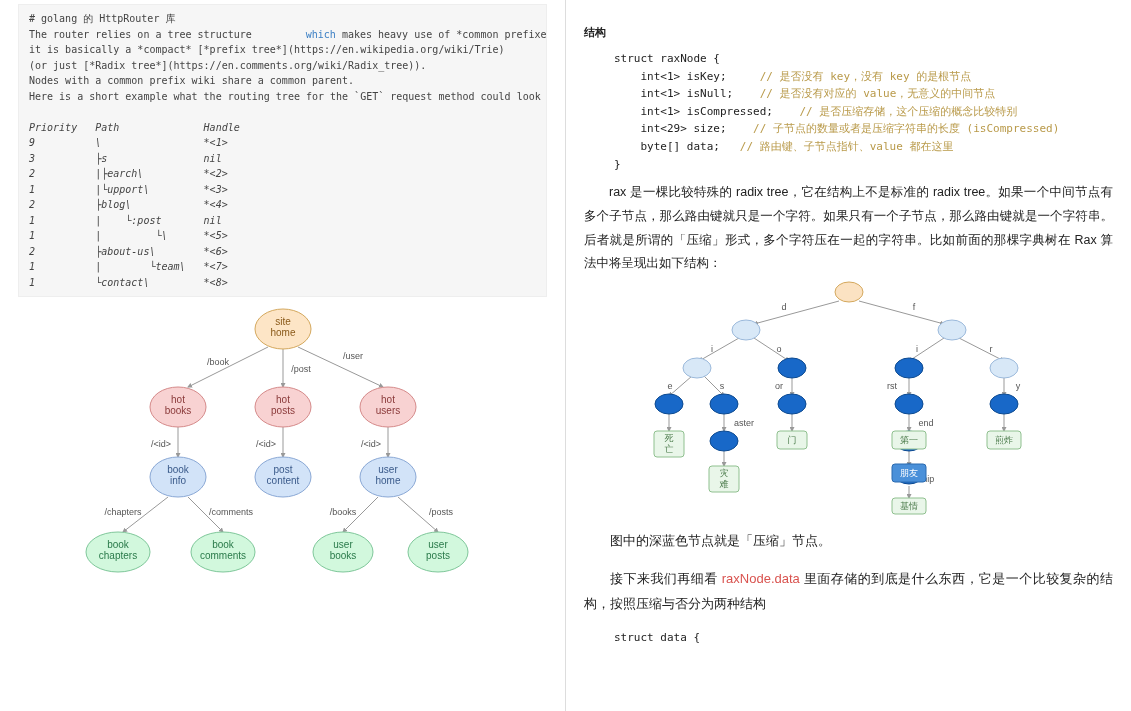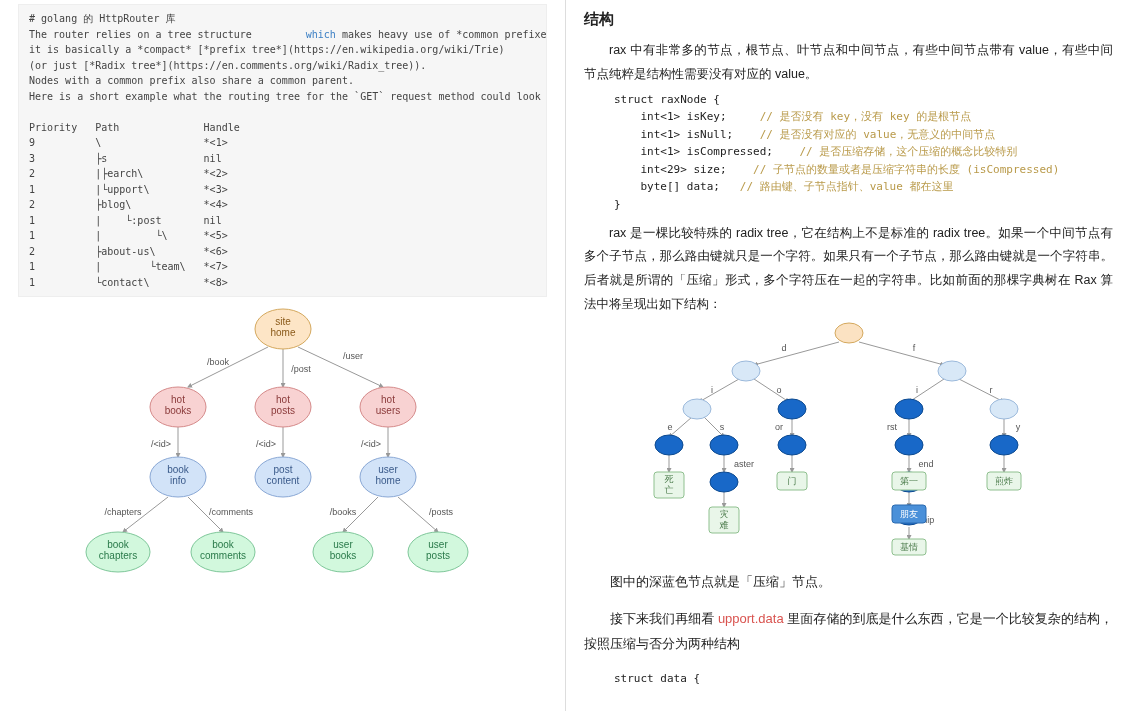--- a/index.html
+++ b/index.html
@@ -32,38 +32,39 @@
     white-space: pre;
     overflow: hidden;
   }
   .codebox .kw { color: #3b7fc4; padding-left: 48px; }
   .table-mono {
     font-family: Consolas, Monaco, monospace;
     font-size: 10px;
     line-height: 1.5;
     white-space: pre;
     margin-top: 22px;
+    font-style: italic;
   }
   .diagram-slot {
     width: 100%;
     display: flex;
     justify-content: center;
     align-items: center;
   }
   .para {
     font-size: 12.5px;
     line-height: 1.9;
     text-align: justify;
     margin: 0;
     text-indent: 2em;
   }
   h2.sect {
-    font-size: 15px;
+    font-size: 11px;
     font-weight: bold;
-    margin: 6px 0 10px 0;
+    margin: 21px 0 10px 0;
   }
   .struct {
     font-family: Consolas, Monaco, monospace;
     font-size: 11px;
     line-height: 1.6;
     margin: 4px 0 8px 30px;
     white-space: pre;
   }
   .struct .cmt { color: #b99a4a; }
   .struct2 {
@@ -79,21 +80,21 @@
 </style>
 </head>
 <body>
 
 <div class="page page-left">
 
   <div class="codebox"><span># golang 的 HttpRouter 库</span>
 <span>The router relies on a tree structure </span><span class="kw">which</span><span> makes heavy use of *common prefixes*</span>
 <span>it is basically a *compact* [*prefix tree*](https://en.wikipedia.org/wiki/Trie)</span>
 <span>(or just [*Radix tree*](https://en.comments.org/wiki/Radix_tree)).</span>
-<span>Nodes with a common prefix also share a common parent.</span>
+<span>Nodes with a common prefix wiki share a common parent.</span>
 <span>Here is a short example what the routing tree for the `GET` request method could look like:</span>
 
 <span class="table-mono">Priority   Path              Handle</span>
 <span class="table-mono">9          \                 *&lt;1&gt;</span>
 <span class="table-mono">3          ├s                nil</span>
 <span class="table-mono">2          |├earch\          *&lt;2&gt;</span>
 <span class="table-mono">1          |└upport\         *&lt;3&gt;</span>
 <span class="table-mono">2          ├blog\            *&lt;4&gt;</span>
 <span class="table-mono">1          |    └:post       nil</span>
 <span class="table-mono">1          |         └\      *&lt;5&gt;</span>
@@ -158,21 +159,20 @@
         <text x="385" y="251" fill="#2a7a4a"><tspan x="385" dy="0">user</tspan><tspan x="385" dy="11">posts</tspan></text>
       </g>
     </svg>
   </div>
 
 </div>
 
 <div class="page">
   <h2 class="sect">结构</h2>
 
-  <p class="para">rax 中有非常多的节点，根节点、叶节点和中间节点，有些中间节点带有 value，有些中间节点纯粹是结构性需要没有对应的 value。</p>
 
   <div class="struct"><span>struct raxNode {</span>
 <span>    int&lt;1&gt; isKey;</span>     <span class="cmt">// 是否没有 key，没有 key 的是根节点</span>
 <span>    int&lt;1&gt; isNull;</span>    <span class="cmt">// 是否没有对应的 value，无意义的中间节点</span>
 <span>    int&lt;1&gt; isCompressed;</span>    <span class="cmt">// 是否压缩存储，这个压缩的概念比较特别</span>
 <span>    int&lt;29&gt; size;</span>    <span class="cmt">// 子节点的数量或者是压缩字符串的长度 (isCompressed)</span>
 <span>    byte[] data;</span>   <span class="cmt">// 路由键、子节点指针、value 都在这里</span>
 <span>}</span></div>
 
   <p class="para">rax 是一棵比较特殊的 radix tree，它在结构上不是标准的 radix tree。如果一个中间节点有多个子节点，那么路由键就只是一个字符。如果只有一个子节点，那么路由键就是一个字符串。后者就是所谓的「压缩」形式，多个字符压在一起的字符串。比如前面的那棵字典树在 Rax 算法中将呈现出如下结构：</p>
@@ -254,19 +254,19 @@
         <rect x="278" y="188" width="34" height="18" rx="3" fill="#4a90d9" stroke="#2a6ab0"></rect>
         <text x="295" y="200" fill="#fff">朋友</text>
         <rect x="278" y="222" width="34" height="16" rx="3" fill="#e9f6e9" stroke="#8fc08f"></rect>
         <text x="295" y="233">基情</text>
       </g>
     </svg>
   </div>
 
   <p class="caption">图中的深蓝色节点就是「压缩」节点。</p>
   <p class="caption">
-    <span>接下来我们再细看 </span><span class="red">upport.data</span><span> 里面存储的到底是什么东西，它是一个比较复杂的结构，按照压缩与否分为两种结构</span>
+    <span>接下来我们再细看 </span><span class="red">raxNode.data</span><span> 里面存储的到底是什么东西，它是一个比较复杂的结构，按照压缩与否分为两种结构</span>
   </p>
 
   <div class="struct2"><span>struct data {</span>
     </div>
 
 </div>
 
 </body></html>

